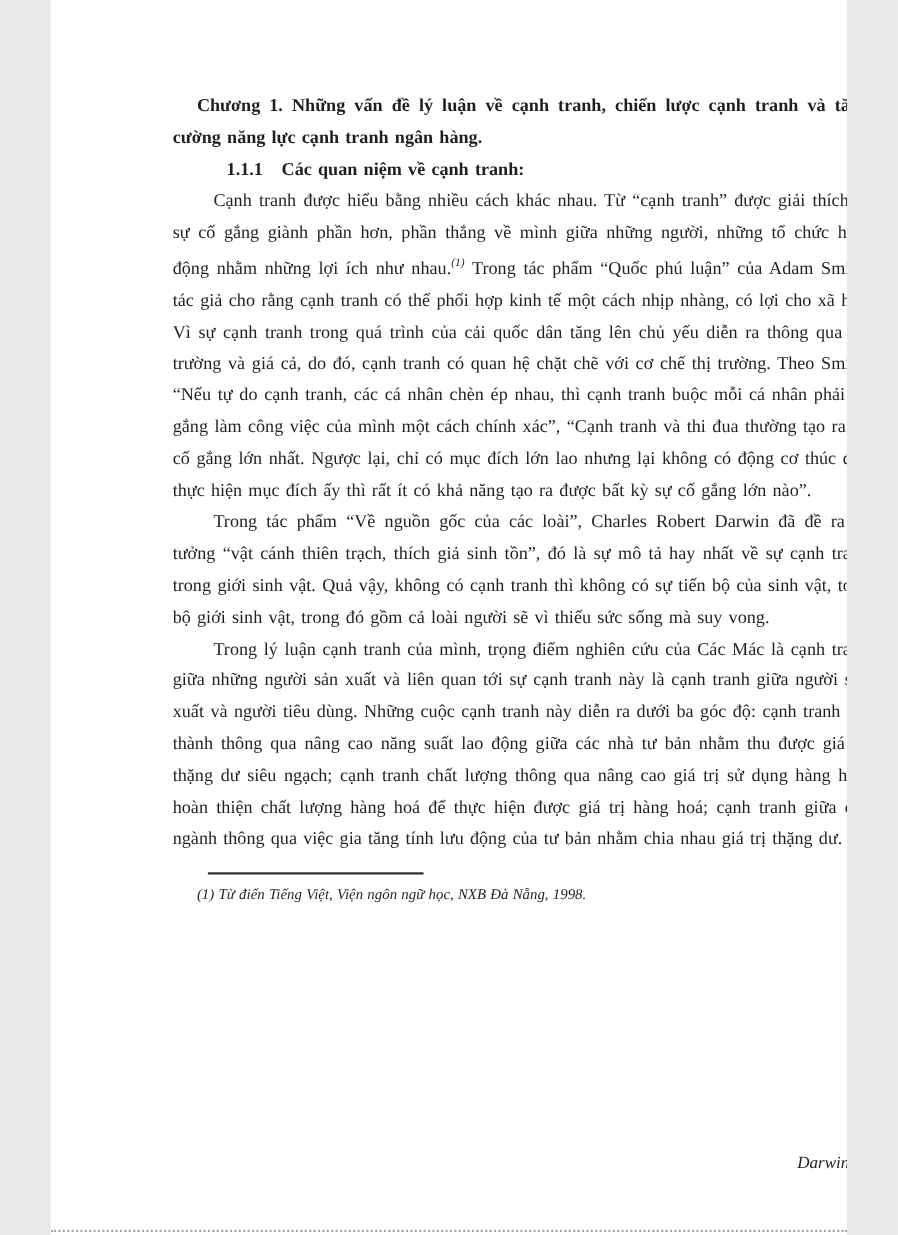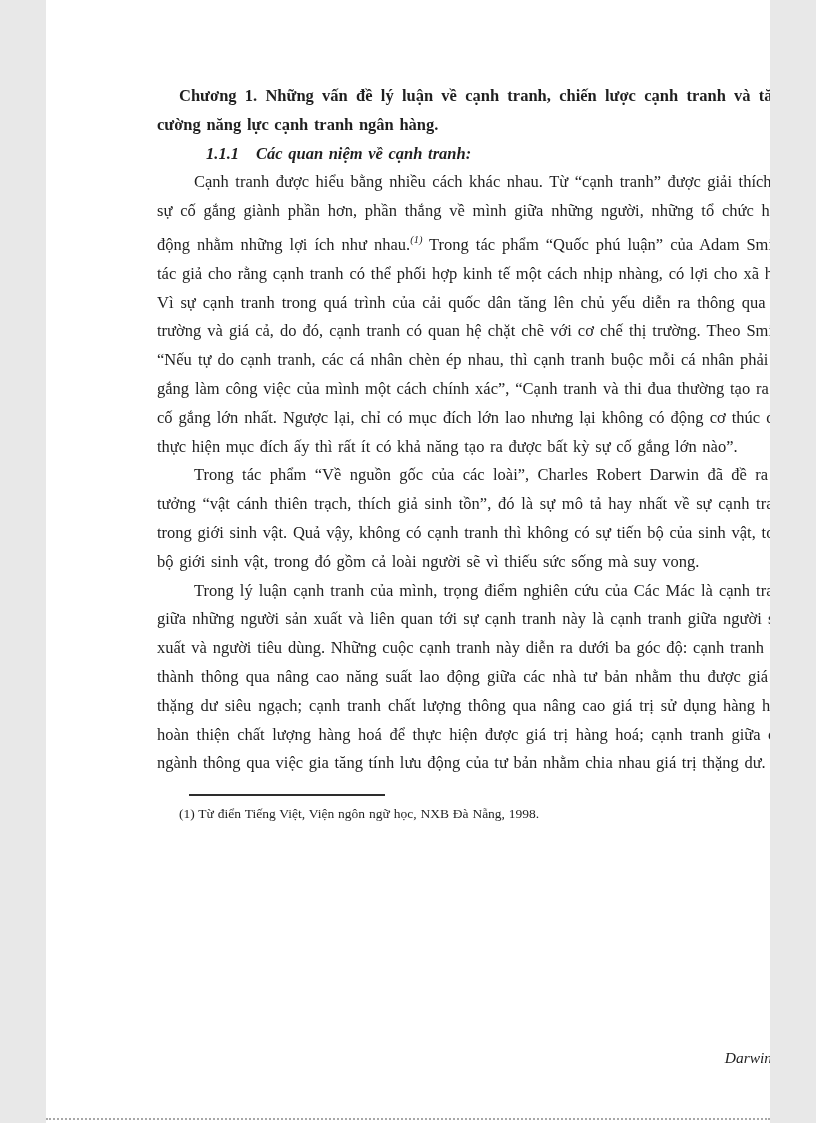--- a/index.html
+++ b/index.html
@@ -34,21 +34,20 @@
   .chapter-heading {
     font-weight: bold;
     text-indent: 22px;
   }
   .section-heading {
     font-weight: bold;
     text-indent: 20px;
   }
   .subsection-heading {
     font-weight: bold;
-    font-style: italic;
     padding-left: 49px;
   }
   .subsection-number {
     display: inline-block;
     margin-right: 17px;
   }
   .body-para {
     text-indent: 37px;
   }
   .fn-ref {
@@ -61,20 +60,21 @@
     margin-top: 16px;
   }
   .footnote-rule {
     width: 196px;
     margin-left: 32px;
     border-top: 2px solid #2d2d2d;
   }
   .footnote-text {
     margin: 8px 0 0 0 !important;
     padding-left: 22px;
+    font-style: italic;
     font-size: 13.5px !important;
     line-height: 20px !important;
     text-align: center;
     word-spacing: 0.5px !important;
   }
   .para-after-footnote {
     margin-top: 29px !important;
   }
   .page-footer {
     position: absolute;

